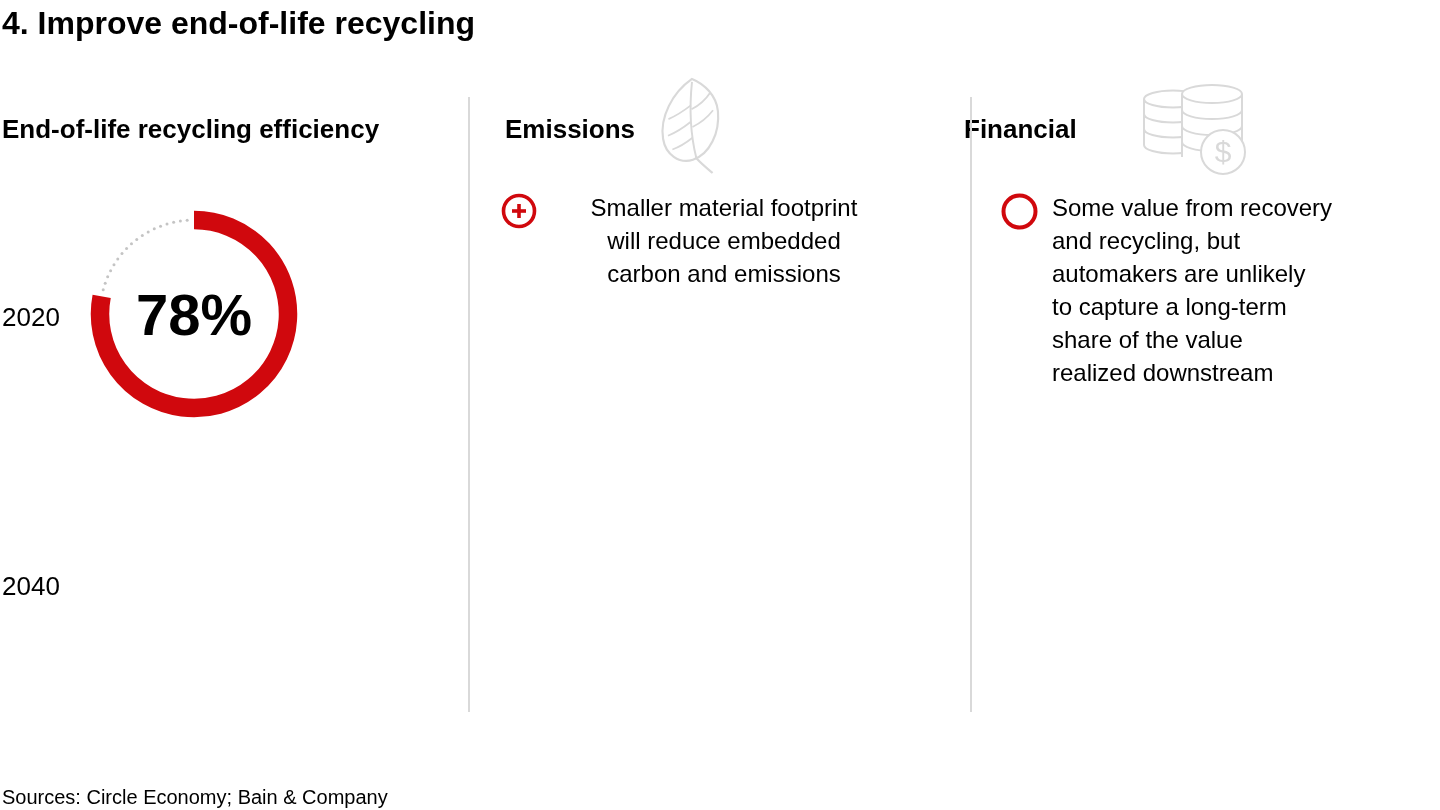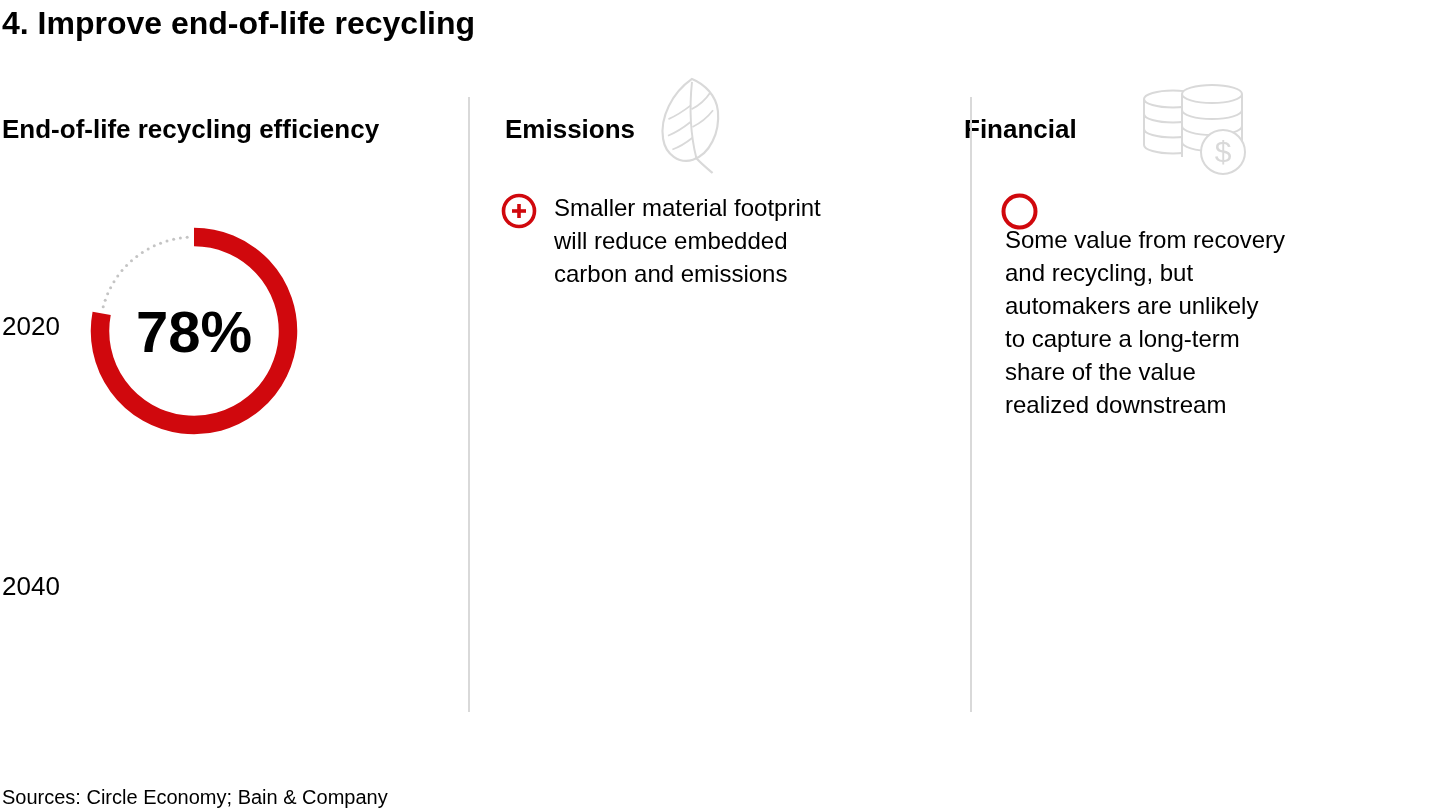--- a/index.html
+++ b/index.html
@@ -32,40 +32,40 @@
 
   .bullet-icon { position: absolute; }
   .bullet-icon-emissions { left: 500px; top: 192px; }
   .bullet-icon-financial { left: 1000px; top: 192px; }
 
   .bullet-text {
     position: absolute; top: 191px;
     font-size: 24px; line-height: 33px;
     white-space: pre-line;
   }
-  .bullet-text-emissions { left: 554px; width: 340px; }
-  .bullet-text-financial { left: 1005px; width: 350px; margin-top: 32px; }
+  .bullet-text-emissions { left: 554px; width: 340px; text-align: center; }
+  .bullet-text-financial { left: 1052px; width: 350px; }
 
   .donut {
     position: absolute; width: 210px; height: 210px;
   }
-  .donut-1 { left: 89px; top: 226px; text-align: center; }
+  .donut-1 { left: 89px; top: 209px; text-align: center; }
   .donut-2 { left: 89px; top: 470px; }
   .donut svg { position: absolute; left: 0; top: 0; }
   .donut-value {
     position: absolute; left: 0; top: 0; width: 210px; height: 210px;
     display: flex; align-items: center; justify-content: center;
     font-size: 58px; font-weight: bold;
   }
 
   .year-label {
     position: absolute; left: 2px;
     font-size: 26px; line-height: 30px;
   }
-  .year-label-1 { top: 302px; margin-top: 9px; }
+  .year-label-1 { top: 302px; }
   .year-label-2 { top: 571px; }
 
   .sources {
     position: absolute; left: 2px; top: 785px;
     font-size: 20px; line-height: 24px;
   }
 </style>
 </head>
 <body>
 

